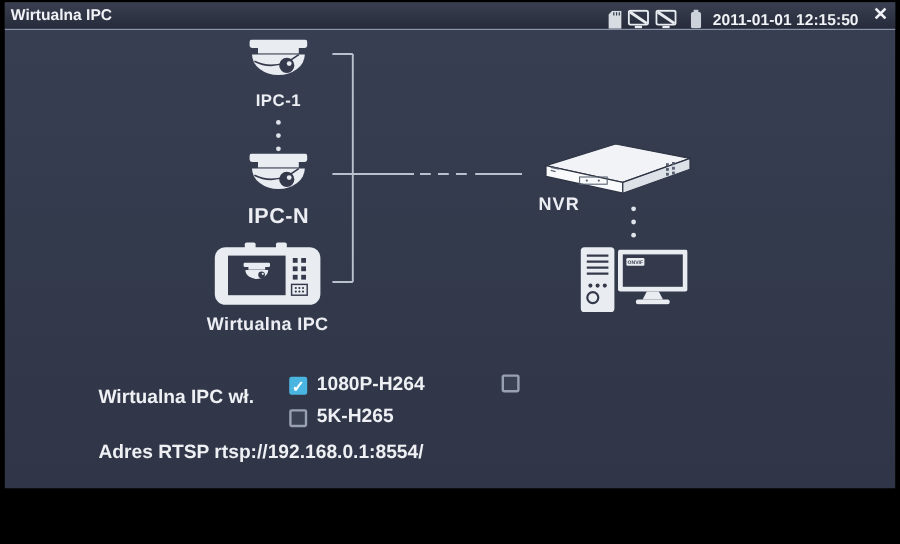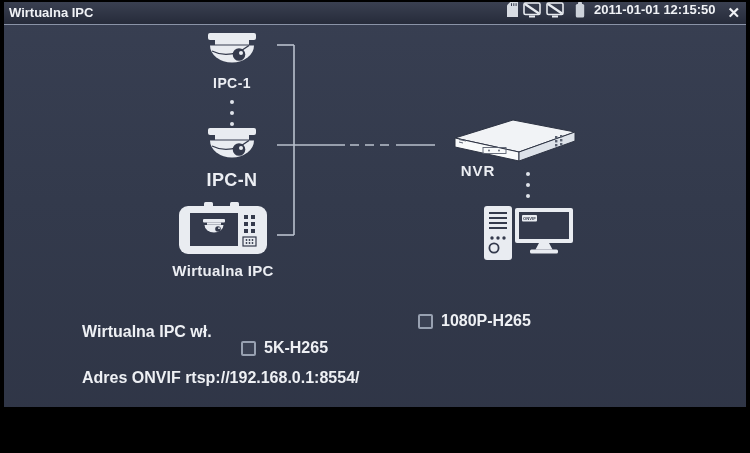--- a/index.html
+++ b/index.html
@@ -5,21 +5,21 @@
   html,body{margin:0;padding:0;background:#000;}
   #stage{position:relative;width:750px;height:407px;background:#000;overflow:hidden;
          font-family:"Liberation Sans",sans-serif;}
   #screen{position:absolute;left:4px;top:2px;width:742px;height:443px;
           background:linear-gradient(180deg,#383f52 0%,#333a4c 45%,#2f3546 100%);}
   
   .titlebar{position:absolute;left:0;top:0;width:100%;height:23px;
             background:linear-gradient(180deg,#3a4051,#262b3a);
             border-bottom:1px solid #8a93a7;box-sizing:border-box;}
   .title{position:absolute;left:5px;top:0;line-height:22px;font-size:13px;font-weight:bold;color:#f0f2f6;}
-  .status{position:absolute;right:6px;top:0;height:22px;display:flex;align-items:flex-start;gap:5px;}
+  .status{position:absolute;right:6px;top:0;height:22px;display:flex;align-items:flex-end;gap:5px;}
   .status svg{display:block;}
   .datetime{font-size:13px;font-weight:bold;color:#f0f2f6;margin-left:4px;white-space:nowrap;}
   .close-x{font-size:15px;font-weight:bold;color:#f0f2f6;margin-left:7px;cursor:pointer;line-height:22px;}
   
   .lines{position:absolute;left:0;top:0;width:742px;height:443px;pointer-events:none;}
   .abs{position:absolute;}
   .diag-label{position:absolute;color:#eceef3;font-weight:bold;text-align:center;}
   .vdots{position:absolute;display:flex;flex-direction:column;gap:7px;}
   .vdots i{width:4px;height:4px;border-radius:50%;background:#dfe3ea;}
   
@@ -150,21 +150,21 @@
         </g>
     <g fill="#5a6170">
       <rect x="102" y="20" width="2.4" height="2.4"></rect>
           <rect x="107" y="19" width="2.4" height="2.4"></rect>
       <rect x="102" y="24" width="2.4" height="2.4"></rect>
           <rect x="107" y="23" width="2.4" height="2.4"></rect>
       <rect x="102" y="28" width="2.4" height="2.4"></rect>
           <rect x="107" y="27" width="2.4" height="2.4"></rect>
     </g>
   </svg>
-  <div class="diag-label" style="left:452px;top:160px;width:44px;font-size:15px;letter-spacing:1px">NVR</div>
+  <div class="diag-label" style="left:440px;top:160px;width:44px;font-size:15px;letter-spacing:1px">NVR</div>
 
   <div class="vdots" style="left:522px;top:170px">
     <i></i>
         <i></i>
         <i></i>
   </div>
 
   <svg class="abs" style="left:479px;top:203px" width="30" height="56" viewBox="0 0 30 56">
     <rect x="1" y="1" width="28" height="54" rx="3" fill="#e9ecf1"></rect>
     <g stroke="#343a4c" stroke-width="2">
@@ -184,25 +184,28 @@
     <rect x="0" y="0" width="58" height="35" rx="2" fill="#e9ecf1"></rect>
     <rect x="4" y="4" width="50" height="27" fill="#343a4c"></rect>
     <rect x="7" y="7" width="15" height="6.5" rx="1" fill="#e9ecf1"></rect>
     <text x="8" y="12" font-size="4.2" font-weight="bold" fill="#343a4c">ONVIF</text>
     <polygon points="24,35 34,35 37.5,41.5 20.5,41.5" fill="#e9ecf1"></polygon>
     <rect x="15" y="41.5" width="28" height="4" rx="1.5" fill="#e9ecf1"></rect>
   </svg>
 
   <div class="setting-text" style="left:78px;top:321px">Wirtualna IPC wł.</div>
 
+  <div class="check-item" style="left:237px;top:310px">
+    <span class="cb checked"></span>
+    <span class="cb-label">1080P-H264</span>
+  </div>
   <div class="check-item" style="left:414px;top:310px">
     <span class="cb"></span>
-    <span class="cb-label">1080P-H265</span>
   </div>
   <div class="check-item" style="left:237px;top:337px">
     <span class="cb"></span>
     <span class="cb-label">5K-H265</span>
   </div>
 
-  <div class="setting-text" style="left:78px;top:367px">Adres ONVIF rtsp://192.168.0.1:8554/</div>
+  <div class="setting-text" style="left:78px;top:367px">Adres RTSP rtsp://192.168.0.1:8554/</div>
 
  </div>
 </div>
 
 </body></html>

